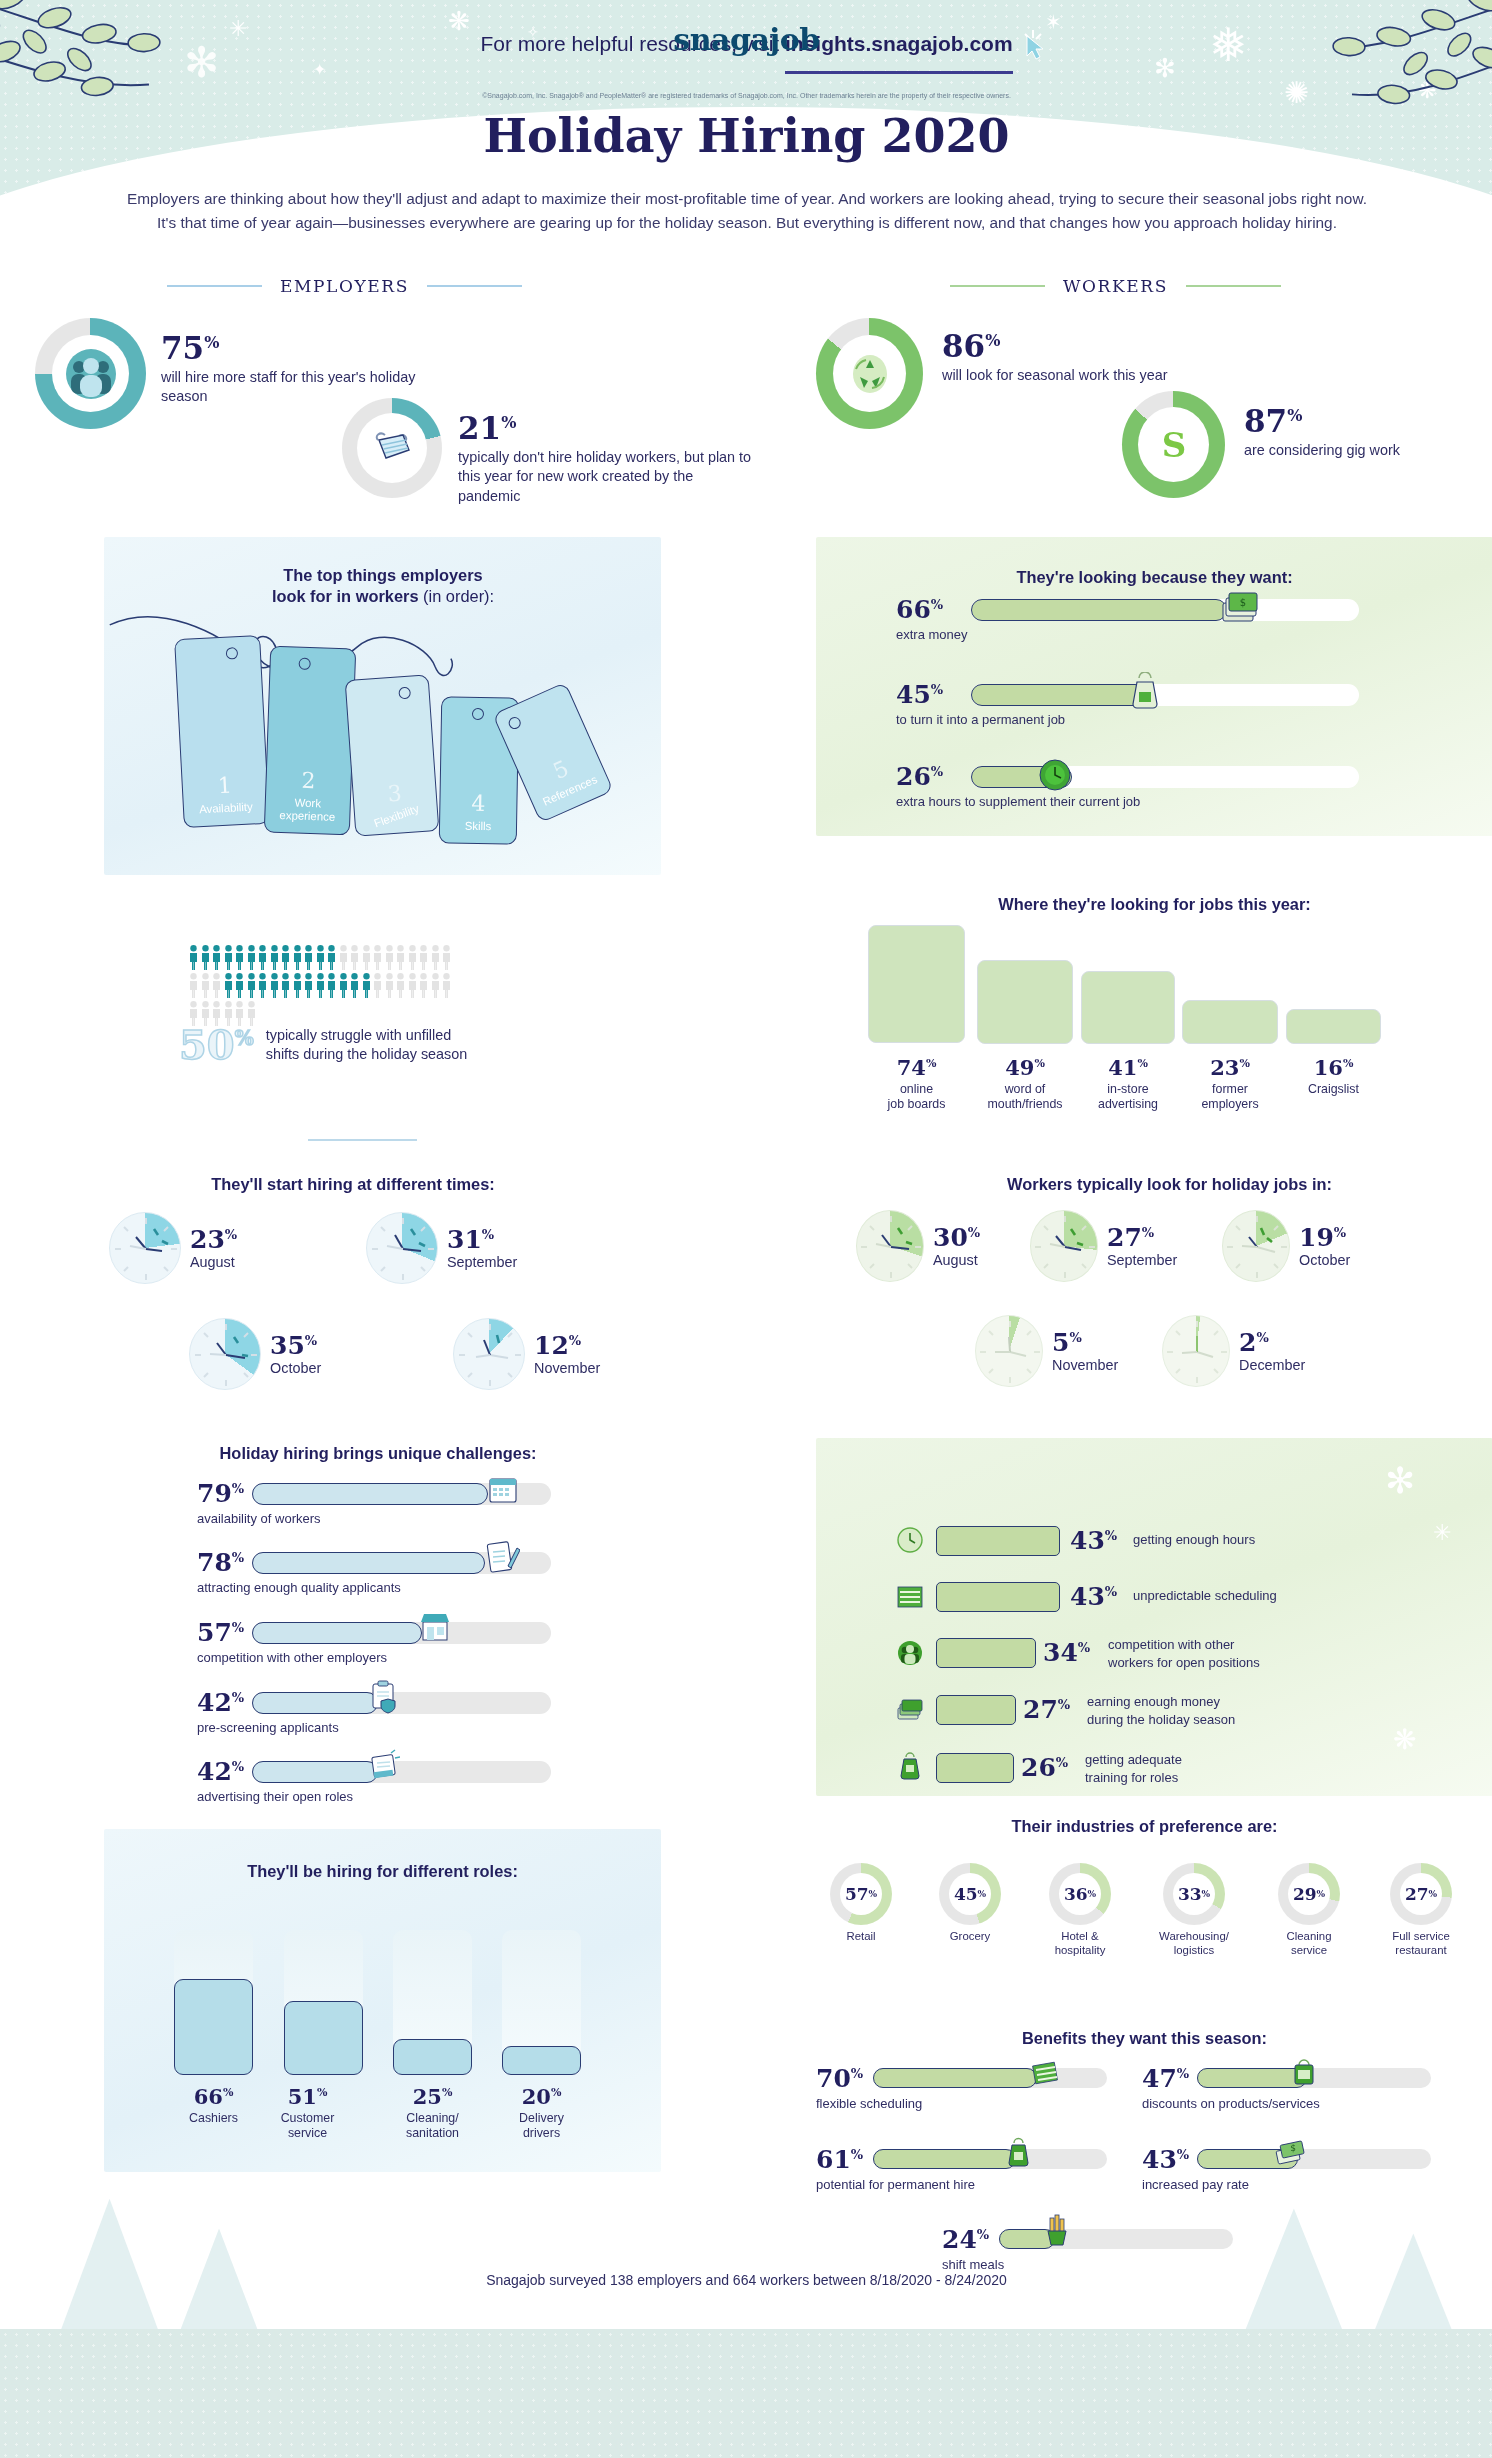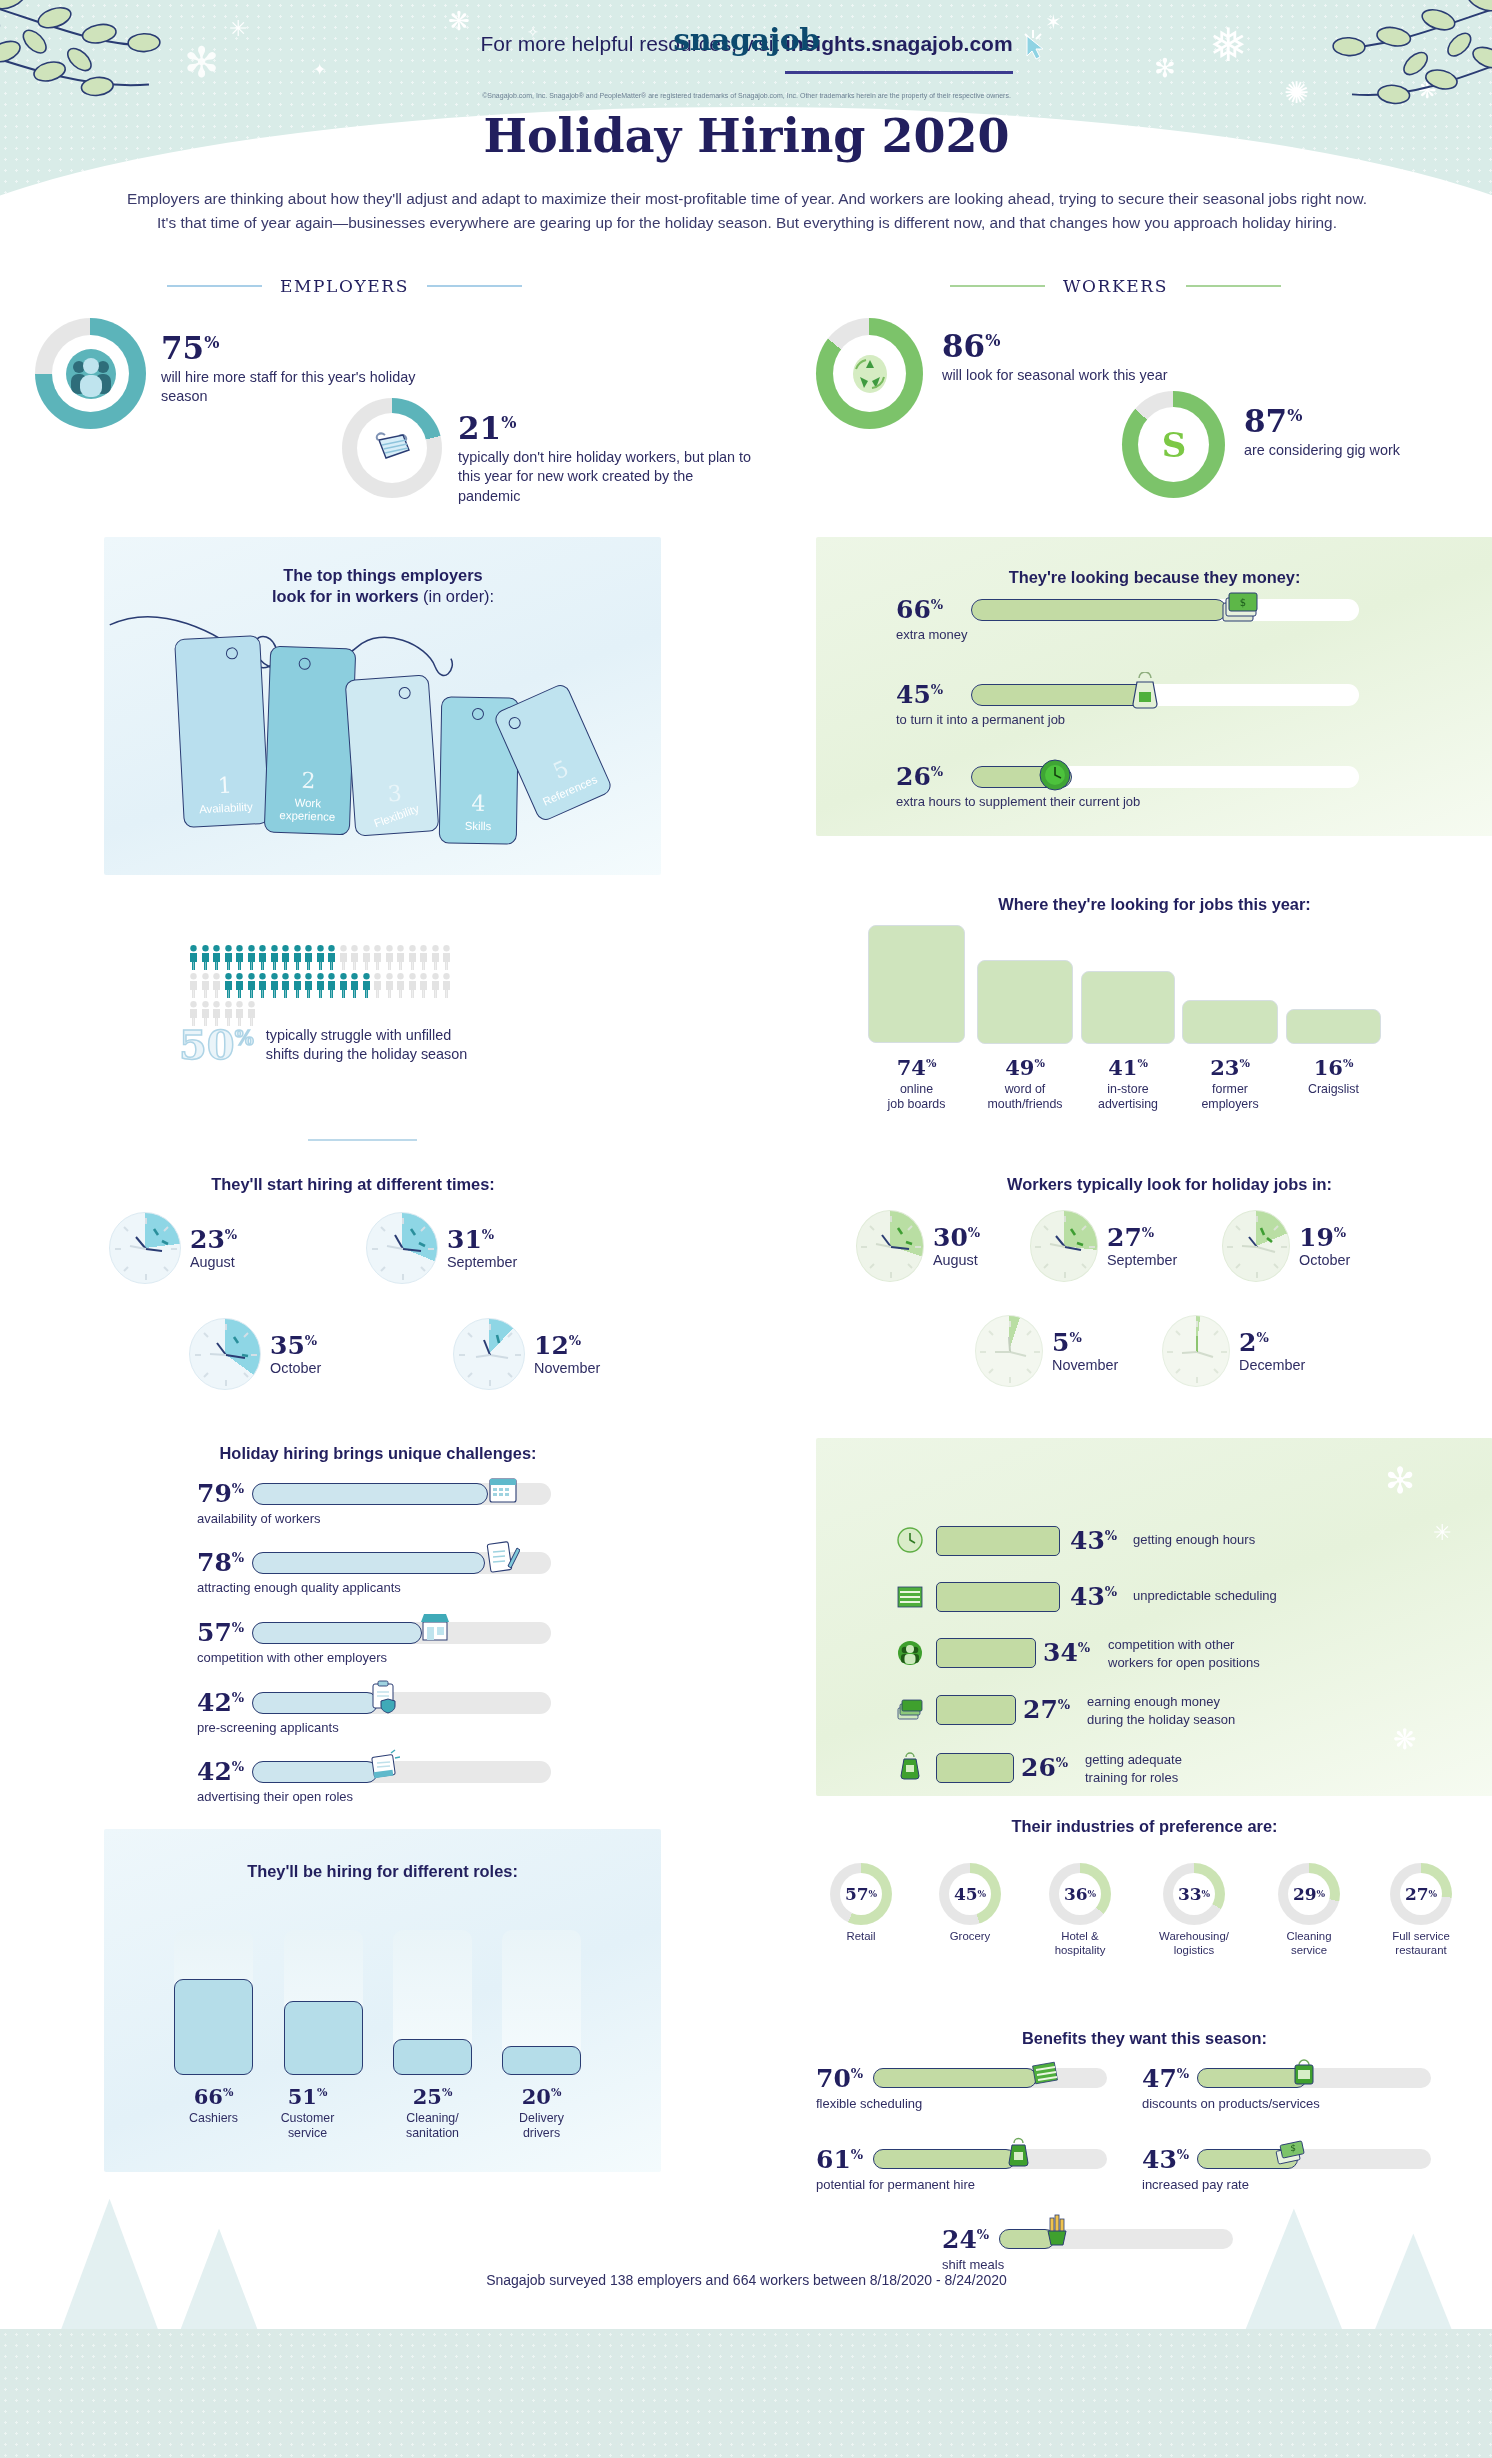--- a/index.html
+++ b/index.html
@@ -338,21 +338,21 @@
     <span class="tnum">4</span>
     <span class="tlabel">Skills</span>
   </div>
   <div class="tag" style="left:513px;top:693px;width:80px;height:119px;background:#bfe3ef;transform:rotate(-24deg);">
     <span class="hole-dot" style="left:10px;top:10px;"></span>
     <span class="tnum" style="opacity:.6;">5</span>
     <span class="tlabel">References</span>
   </div>
 
   <div class="panel panel-green" style="left:816px;top:537px;width:677px;height:299px;"></div>
-  <div class="panel-title" style="left:816px;top:567px;width:677px;">They're looking because they money:</div>
+  <div class="panel-title" style="left:816px;top:567px;width:677px;">They're looking because they want:</div>
 
   <div class="barrow" style="left:896px;top:597px;width:557px;">
     <div class="bnum">
       <span>66</span><sup>%</sup>
     </div>
     <div class="blabel">extra money</div>
     <div class="track track-white" style="left:75px;top:2px;width:388px;">
       <div class="fill fill-green" style="width:66%;"></div>
     </div>
     <svg style="position:absolute;left:323px;top:-8px;" width="42" height="38" viewBox="0 0 42 38">

